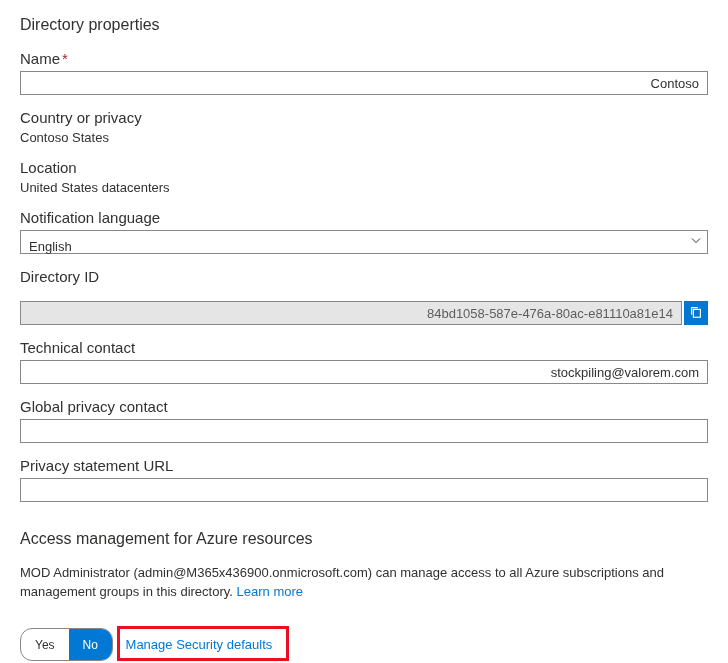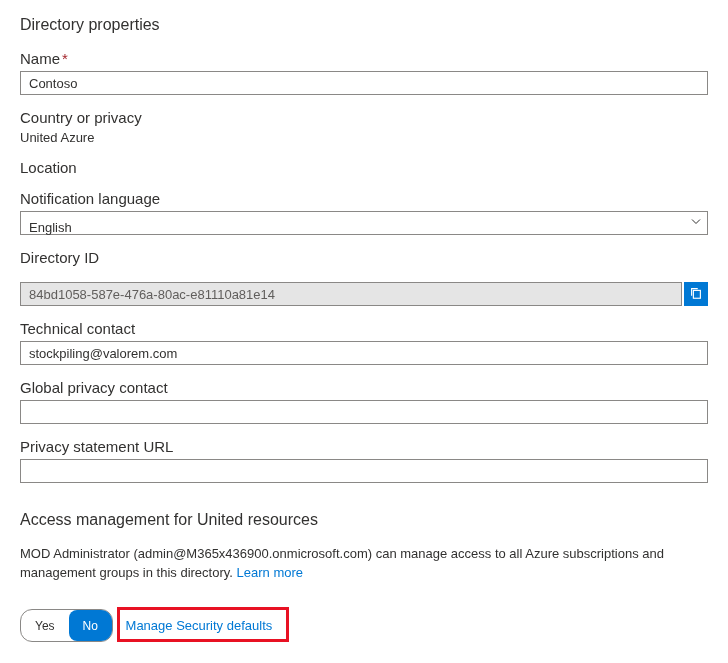--- a/index.html
+++ b/index.html
@@ -41,20 +41,21 @@
     input.text-input {
       width: 100%;
       height: 24px;
       padding: 2px 8px;
       font-size: 13px;
       font-family: inherit;
       border: 1px solid #8a8886;
       background: #ffffff;
       color: #323130;
       outline: none;
+      text-align: right;
     }
     input.text-input.readonly {
       background: #e5e5e5;
       color: #605e5c;
     }
     .select-wrapper {
       position: relative;
       width: 100%;
     }
     .select-box {
@@ -124,21 +125,21 @@
       padding: 0 14px;
       font-size: 12px;
       height: 100%;
       display: flex;
       align-items: center;
       color: #323130;
     }
     .toggle-option.selected {
       background: #0078d4;
       color: #ffffff;
-      border-radius: 8px;
+      border-radius: 0;
     }
     .manage-security-wrapper {
       display: inline-block;
       border: 3px solid #e81123;
       padding: 8px 14px 6px 6px;
       margin-top: 14px;
     }
     .manage-security-link {
       color: #0078d4;
       font-size: 13px;
@@ -152,25 +153,26 @@
 
 <div class="field-group">
   <label class="field-label">
     <span>Name</span><span class="required-star">*</span>
   </label>
   <input type="text" class="text-input" value="Contoso" style="">
 </div>
 
 <div class="field-group">
   <div class="field-label">Country or privacy</div>
-  <div class="field-value-static">United Azure</div>
+  <div class="field-value-static">Contoso States</div>
 </div>
 
 <div class="field-group">
   <div class="field-label">Location</div>
+  <div class="field-value-static">United States datacenters</div>
 </div>
 
 <div class="field-group">
   <div class="field-label">Notification language</div>
   <div class="select-wrapper">
     <div class="select-box">
       <span>English</span>
     </div>
     <span class="select-chevron">
       <svg width="12" height="12" viewBox="0 0 12 12">
@@ -204,21 +206,21 @@
   <div class="field-label">Global privacy contact</div>
   <input type="text" class="text-input" value="" style="">
 </div>
 
 <div class="field-group">
   <div class="field-label">Privacy statement URL</div>
   <input type="text" class="text-input" value="" style="">
 </div>
 
 <div class="access-section">
-  <h2 class="section-header">Access management for United resources</h2>
+  <h2 class="section-header">Access management for Azure resources</h2>
   <p class="access-desc">
     <span>MOD Administrator (admin@M365x436900.onmicrosoft.com) can manage access to all Azure subscriptions and management groups in this directory. </span><a class="link">Learn more</a>
   </p>
   <div class="toggle-pill">
     <div class="toggle-option">Yes</div>
     <div class="toggle-option selected">No</div>
   </div>
   <div class="manage-security-wrapper">
     <a class="manage-security-link">Manage Security defaults</a>
   </div>

